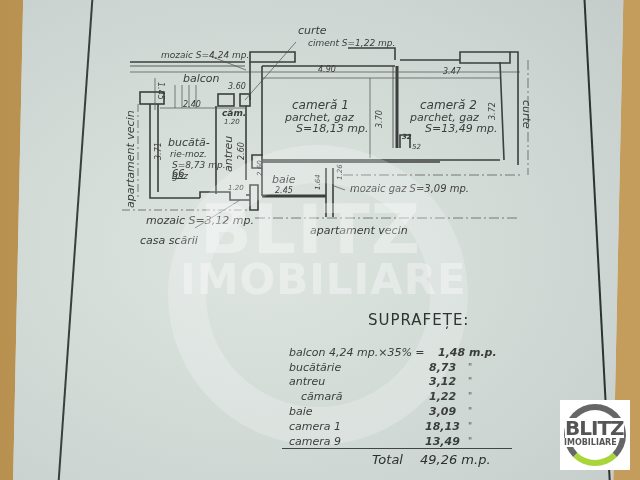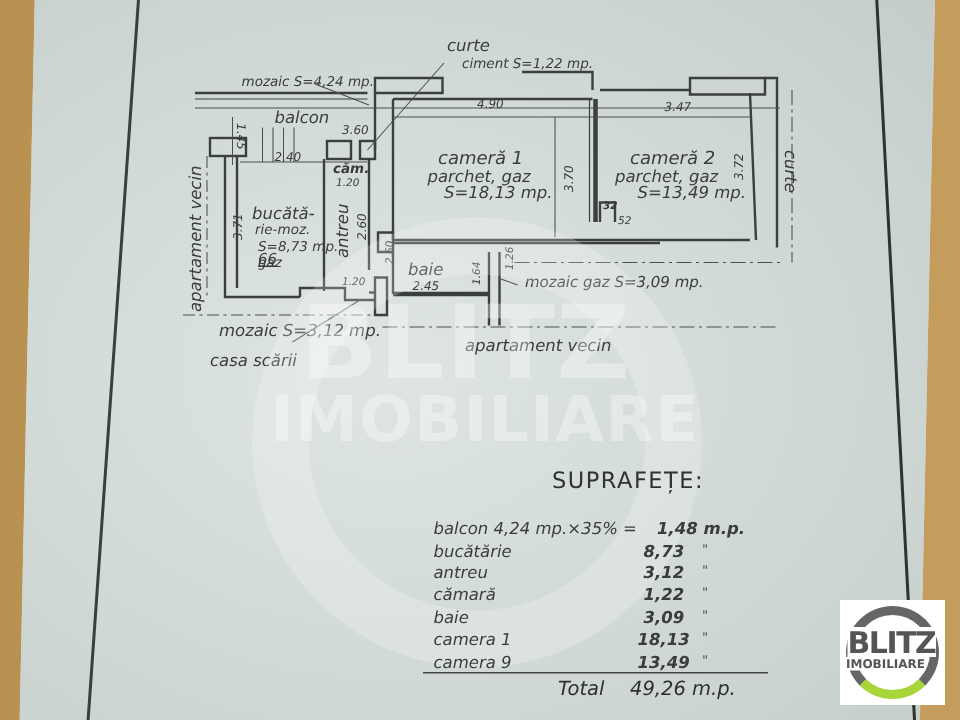--- a/index.html
+++ b/index.html
@@ -172,21 +172,21 @@
 <div class="val" style="left:438px;top:346px;">1,48 m.p.</div>
 
 <div class="row" style="top:361px;">bucătărie</div>
 <div class="val" style="left:429px;top:361px;">8,73</div>
 <div class="ditto" style="top:362px;">"</div>
 
 <div class="row" style="top:375px;">antreu</div>
 <div class="val" style="left:429px;top:375px;">3,12</div>
 <div class="ditto" style="top:376px;">"</div>
 
-<div class="row" style="top:390px;">cămară</div>
+<div class="row" style="top:390px;margin-left:12px;">cămară</div>
 <div class="val" style="left:429px;top:390px;">1,22</div>
 <div class="ditto" style="top:391px;">"</div>
 
 <div class="row" style="top:405px;">baie</div>
 <div class="val" style="left:429px;top:405px;">3,09</div>
 <div class="ditto" style="top:406px;">"</div>
 
 <div class="row" style="top:420px;">camera 1</div>
 <div class="val" style="left:425px;top:420px;">18,13</div>
 <div class="ditto" style="top:421px;">"</div>

